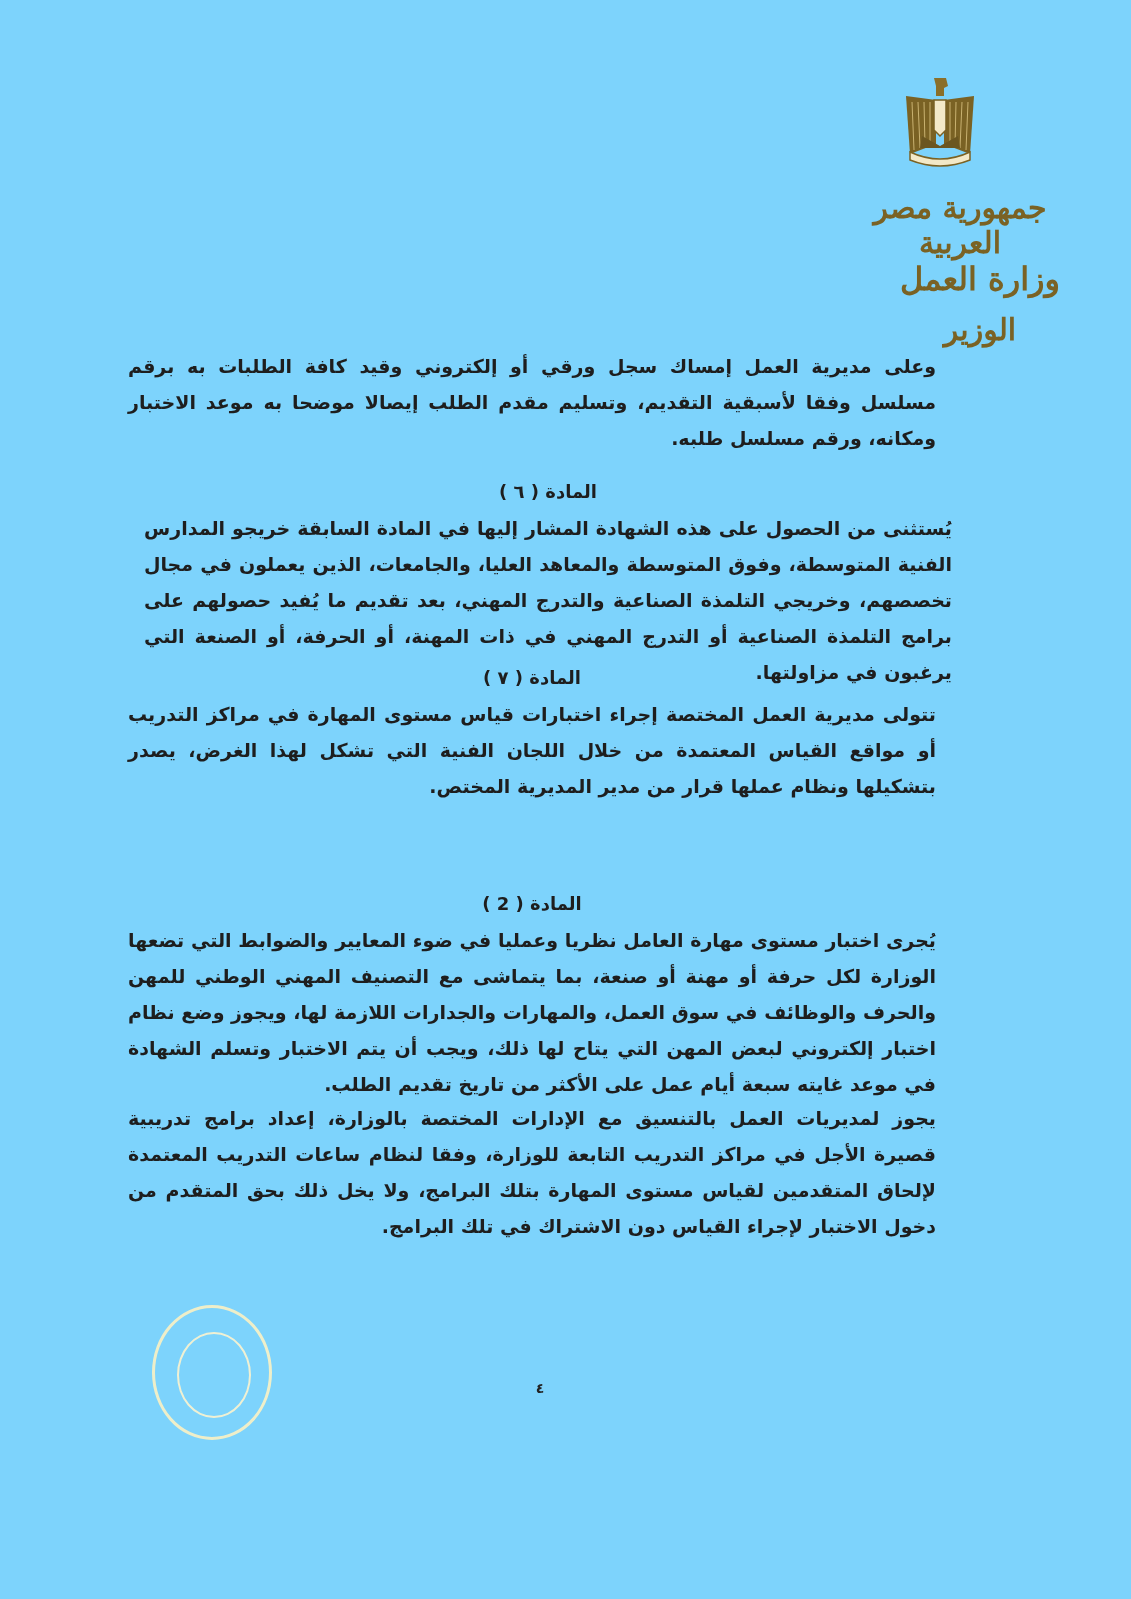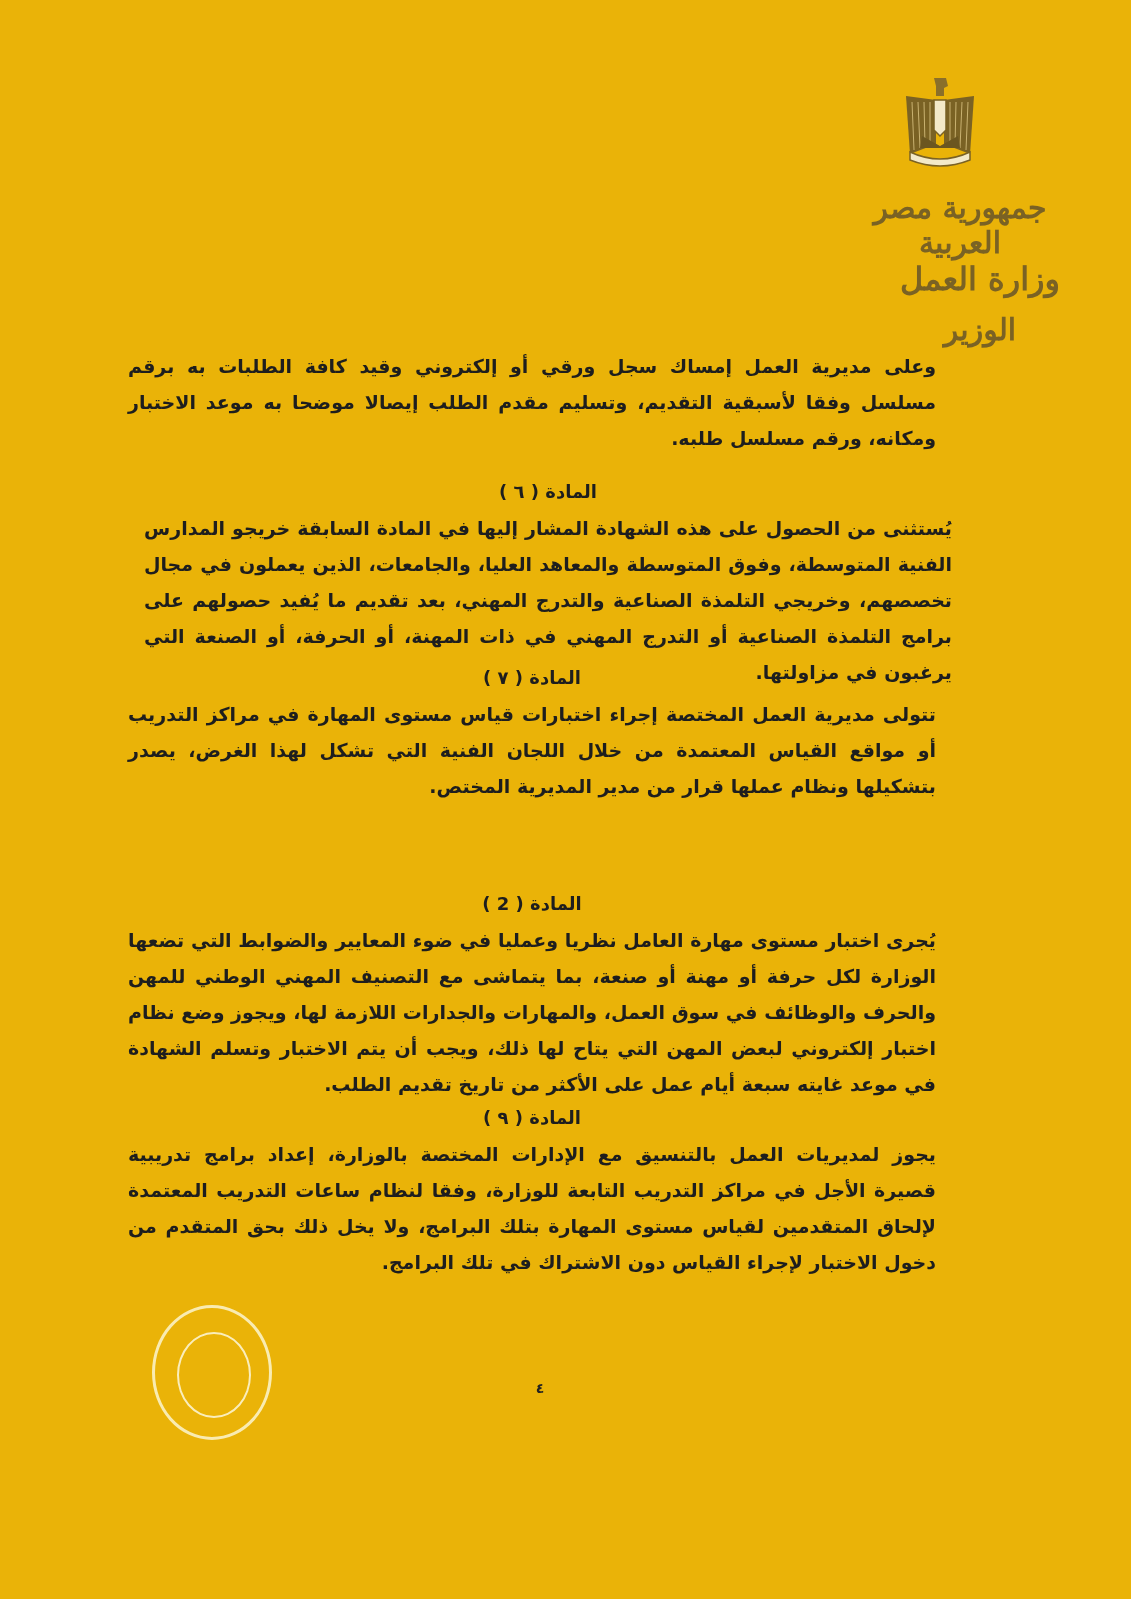--- a/index.html
+++ b/index.html
@@ -13,21 +13,21 @@
       position: relative;
       overflow: hidden;
       font-family: "DejaVu Sans", sans-serif;
       color: #1a1a1a;
     }
     .page {
       position: absolute;
       left: 0; top: 0;
       width: 1131px;
       height: 1599px;
-      background: #eab308;
+      background: #7dd3fc;
     }
     
     .letterhead {
       position: absolute;
       left: 840px;
       top: 60px;
       width: 240px;
       height: 310px;
       text-align: center;
     }
@@ -157,21 +157,20 @@
     <p class="para">تتولى مديرية العمل المختصة إجراء اختبارات قياس مستوى المهارة في مراكز التدريب أو مواقع القياس المعتمدة من خلال اللجان الفنية التي تشكل لهذا الغرض، يصدر بتشكيلها ونظام عملها قرار من مدير المديرية المختص.</p>
     <div class="gap"></div>
   </div>
 
   <div class="content" style="top:886px;">
     <p class="heading">المادة ( 2 )</p>
     <p class="para">يُجرى اختبار مستوى مهارة العامل نظريا وعمليا في ضوء المعايير والضوابط التي تضعها الوزارة لكل حرفة أو مهنة أو صنعة، بما يتماشى مع التصنيف المهني الوطني للمهن والحرف والوظائف في سوق العمل، والمهارات والجدارات اللازمة لها، ويجوز وضع نظام اختبار إلكتروني لبعض المهن التي يتاح لها ذلك، ويجب أن يتم الاختبار وتسلم الشهادة في موعد غايته سبعة أيام عمل على الأكثر من تاريخ تقديم الطلب.</p>
   </div>
 
   <div class="content" style="top:1100px;">
-    <p class="heading">المادة ( ٩ )</p>
     <p class="para">يجوز لمديريات العمل بالتنسيق مع الإدارات المختصة بالوزارة، إعداد برامج تدريبية قصيرة الأجل في مراكز التدريب التابعة للوزارة، وفقا لنظام ساعات التدريب المعتمدة لإلحاق المتقدمين لقياس مستوى المهارة بتلك البرامج، ولا يخل ذلك بحق المتقدم من دخول الاختبار لإجراء القياس دون الاشتراك في تلك البرامج.</p>
   </div>
 
   <div class="seal">
     <div class="seal-inner"></div>
   </div>
 
   <div class="page-number">٤</div>
 </div>
 

